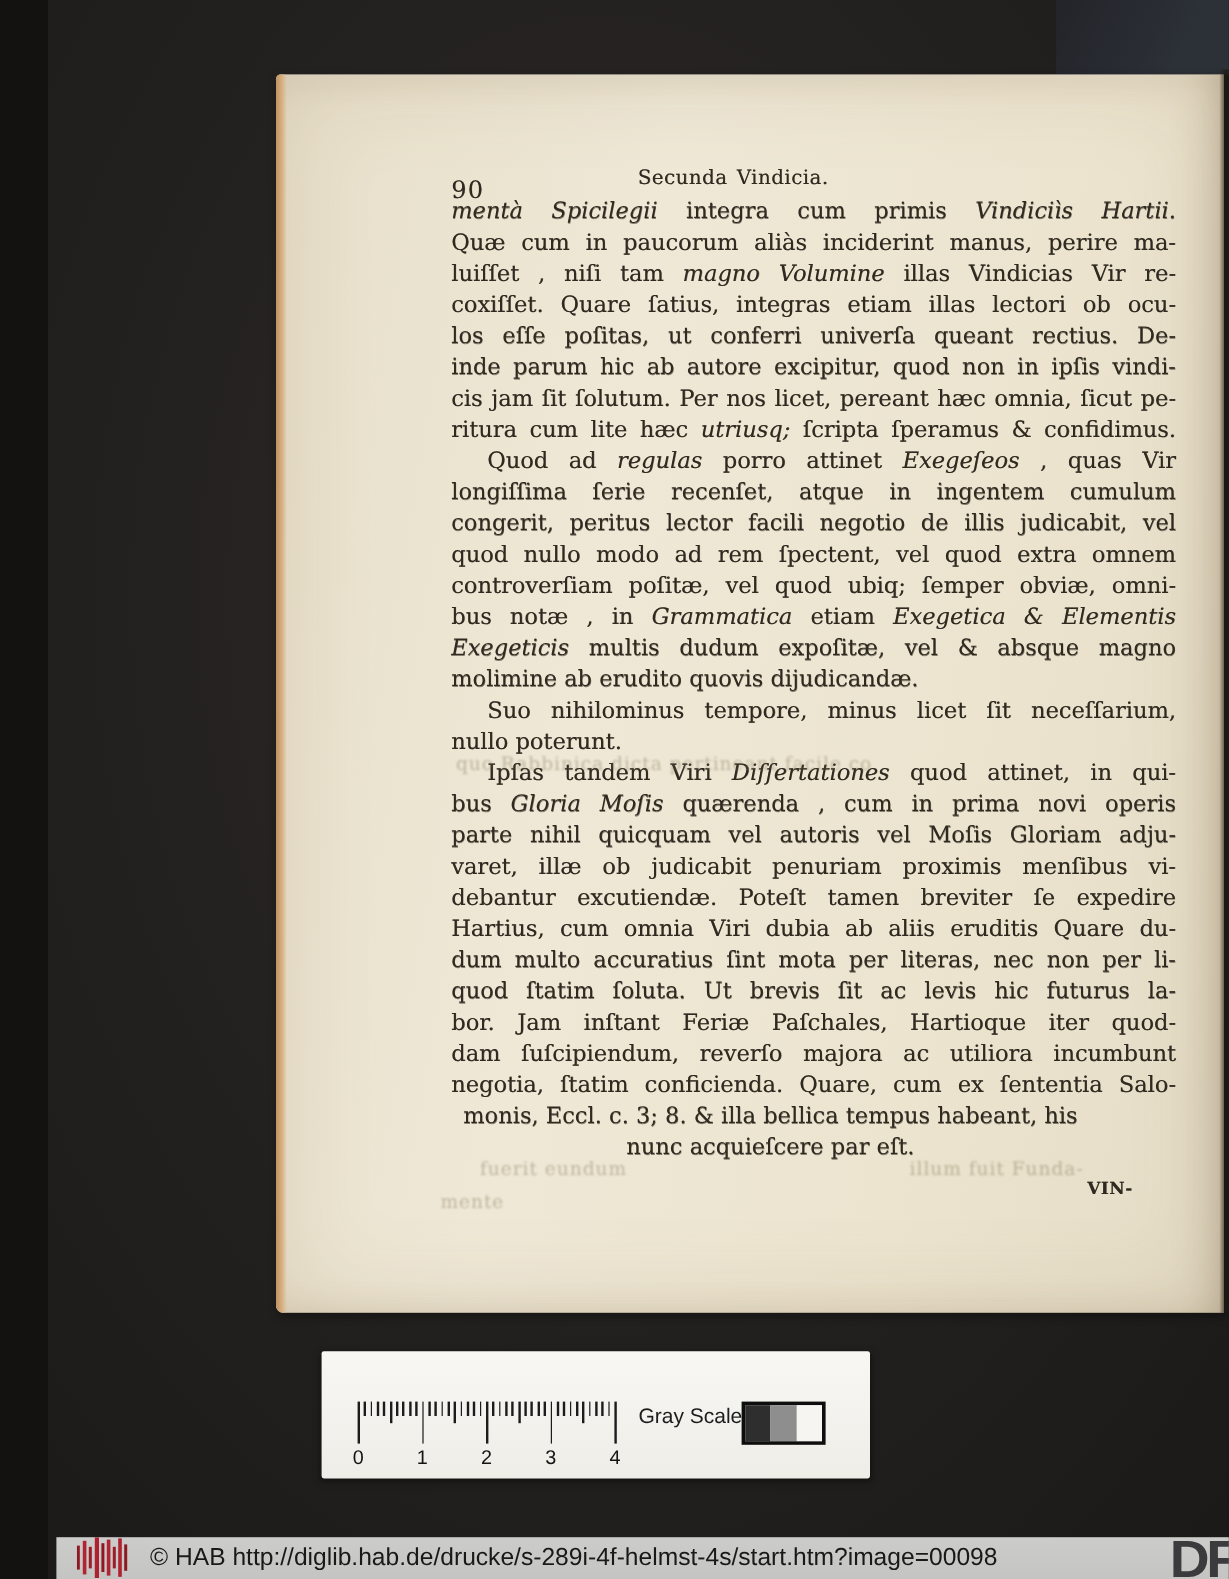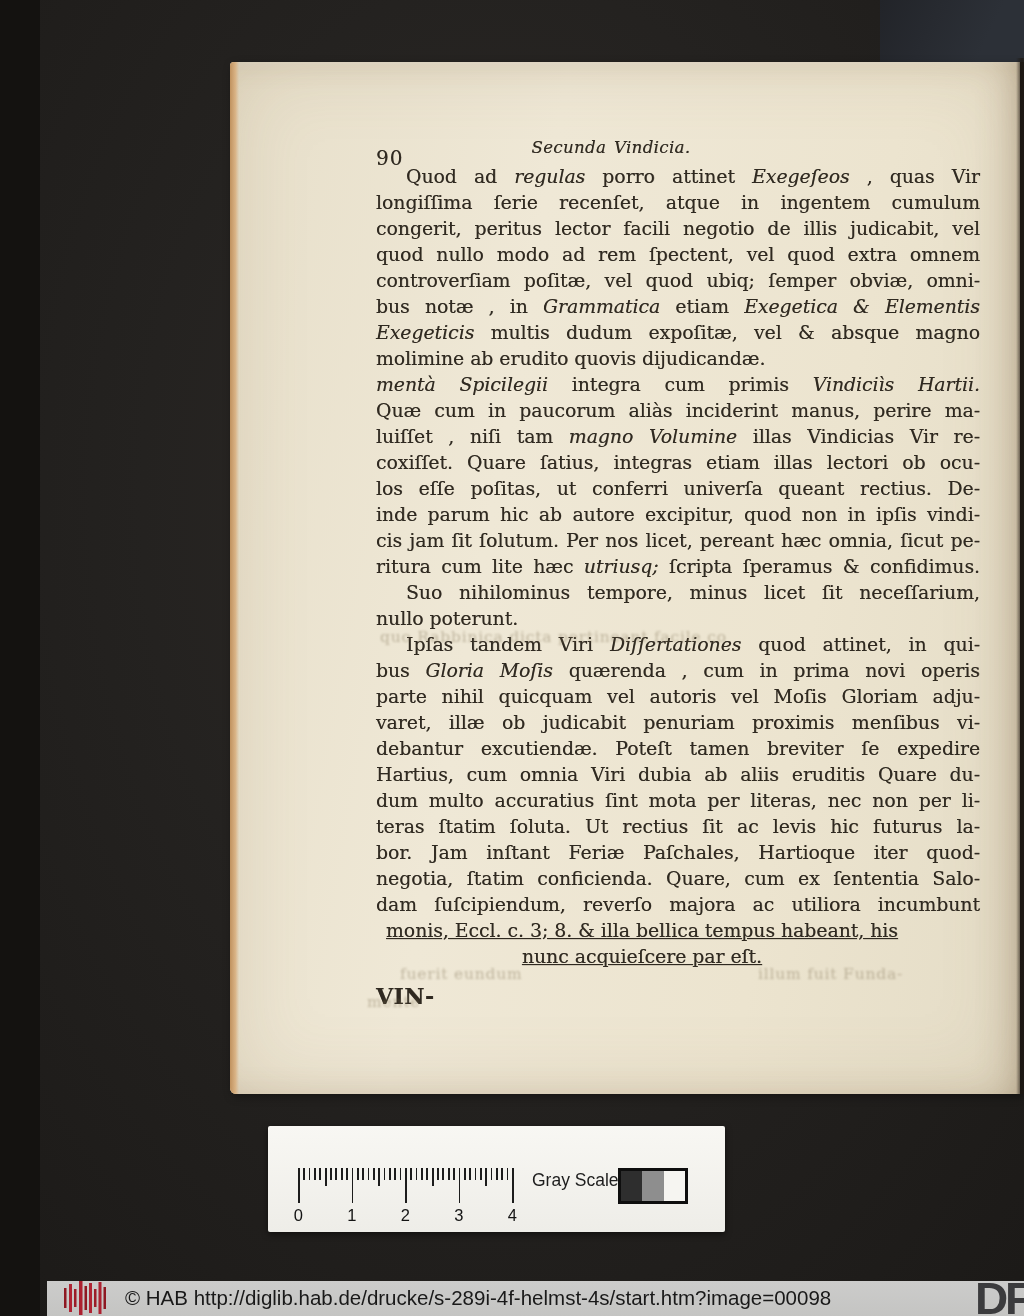--- a/index.html
+++ b/index.html
@@ -27,32 +27,32 @@
                inset -18px 0 40px -18px rgba(110,85,55,.45),
                inset 4px 4px 10px -4px rgba(255,255,250,.5),
                2px 3px 8px rgba(0,0,0,.35);
     font-family:"DejaVu Serif", serif;color:#2f2920;}
   .page-edge{position:absolute;left:0;top:0;bottom:0;width:9px;border-radius:4px 0 0 6px;
     background:linear-gradient(90deg,#c0925f,#d9b385 60%,rgba(217,179,133,0));}
 
   .page-header{position:absolute;left:146px;top:76px;width:604px;height:26px;
     text-shadow:0.3px 0.3px 0.4px rgba(47,41,32,.55);}
   .pagenum{position:absolute;left:0;top:8px;font-size:20px;letter-spacing:1px;}
-  .running-title{width:470px;text-align:center;font-style:italic;font-size:16.5px;
+  .running-title{width:470px;text-align:center;font-size:16.5px;
     letter-spacing:.4px;word-spacing:2px;}
 
   .text-block{position:absolute;left:146px;top:102px;width:604px;
     font-size:18.8px;line-height:26px;text-shadow:0.3px 0.3px 0.4px rgba(47,41,32,.55);}
   .line{text-align:justify;text-align-last:justify;height:26px;}
   .line.l{text-align:left;text-align-last:left;}
-  .line.c{text-align:left;text-align-last:center;padding-right:72px;text-decoration:underline;}
+  .line.c{text-align:left;text-align-last:center;padding-right:72px;}
   .para.ind .line:first-child{text-indent:30px;}
 
   .catchword-row{position:absolute;left:146px;top:921px;width:604px;box-sizing:border-box;
-    text-align:left;padding-right:36px;font-size:22px;letter-spacing:.5px;font-weight:600;
+    text-align:right;padding-right:36px;font-size:14px;letter-spacing:.5px;font-weight:600;
     text-shadow:0.3px 0.3px 0.4px rgba(47,41,32,.55);}
 
   .bleed{position:absolute;font-size:15.5px;color:#7d6f52;opacity:.42;filter:blur(1px);
     letter-spacing:.8px;white-space:nowrap;}
 
   
   .scale-card{position:absolute;left:228px;top:1126px;width:457px;height:106px;
     background:linear-gradient(180deg,#f8f7f3,#eeede8);
     box-shadow:0 2px 6px rgba(0,0,0,.5);border-radius:2px;}
   .card-title{margin-top:9px;text-align:center;font-family:"Liberation Serif", serif;
@@ -91,56 +91,56 @@
 
   <div class="page">
     <div class="page-edge"></div>
 
     <div class="page-header">
       <span class="pagenum">90</span>
       <div class="running-title">Secunda Vindicia.</div>
     </div>
 
     <div class="text-block">
+        <div class="para">
+          <div class="line j"><i>mentà Spicilegii</i><span> integra cum primis </span><i>Vindiciìs Hartii.</i></div>
+          <div class="line j"><span>Quæ cum in paucorum aliàs inciderint manus, perire ma-</span></div>
+          <div class="line j"><span>luiſſet , niſi tam </span><i>magno Volumine</i><span> illas Vindicias Vir re-</span></div>
+          <div class="line j"><span>coxiſſet.  Quare ſatius, integras etiam illas lectori ob ocu-</span></div>
+          <div class="line j"><span>los eſſe poſitas, ut conferri univerſa queant rectius.  De-</span></div>
+          <div class="line j"><span>inde parum hic ab autore excipitur, quod non in ipſis vindi-</span></div>
+          <div class="line j"><span>cis jam ſit ſolutum. Per nos licet, pereant hæc omnia, ſicut pe-</span></div>
+          <div class="line j"><span>ritura cum lite hæc </span><i>utriusq;</i><span> ſcripta ſperamus &amp; confidimus.</span></div>
+        </div>
         <div class="para ind">
           <div class="line j"><span>Quod ad </span><i>regulas</i><span> porro attinet </span><i>Exegeſeos</i><span> , quas Vir</span></div>
           <div class="line j"><span>longiſſima ſerie recenſet, atque in ingentem cumulum</span></div>
           <div class="line j"><span>congerit, peritus lector facili negotio de illis judicabit, vel</span></div>
           <div class="line j"><span>quod nullo modo ad rem ſpectent, vel quod extra omnem</span></div>
           <div class="line j"><span>controverſiam poſitæ, vel quod ubiq; ſemper obviæ, omni-</span></div>
           <div class="line j"><span>bus notæ , in </span><i>Grammatica</i><span> etiam </span><i>Exegetica &amp; Elementis</i></div>
           <div class="line j"><i>Exegeticis</i><span> multis dudum expoſitæ, vel &amp; absque magno</span></div>
           <div class="line l"><span>molimine ab erudito quovis dijudicandæ.</span></div>
         </div>
-        <div class="para">
-          <div class="line j"><i>mentà Spicilegii</i><span> integra cum primis </span><i>Vindiciìs Hartii.</i></div>
-          <div class="line j"><span>Quæ cum in paucorum aliàs inciderint manus, perire ma-</span></div>
-          <div class="line j"><span>luiſſet , niſi tam </span><i>magno Volumine</i><span> illas Vindicias Vir re-</span></div>
-          <div class="line j"><span>coxiſſet.  Quare ſatius, integras etiam illas lectori ob ocu-</span></div>
-          <div class="line j"><span>los eſſe poſitas, ut conferri univerſa queant rectius.  De-</span></div>
-          <div class="line j"><span>inde parum hic ab autore excipitur, quod non in ipſis vindi-</span></div>
-          <div class="line j"><span>cis jam ſit ſolutum. Per nos licet, pereant hæc omnia, ſicut pe-</span></div>
-          <div class="line j"><span>ritura cum lite hæc </span><i>utriusq;</i><span> ſcripta ſperamus &amp; confidimus.</span></div>
-        </div>
         <div class="para ind">
           <div class="line j"><span>Suo nihilominus tempore, minus licet ſit neceſſarium,</span></div>
           <div class="line l"><span>nullo poterunt.</span></div>
         </div>
         <div class="para ind">
           <div class="line j"><span>Ipſas tandem Viri </span><i>Diſſertationes</i><span> quod attinet, in qui-</span></div>
           <div class="line j"><span>bus </span><i>Gloria Moſis</i><span> quærenda , cum in prima novi operis</span></div>
           <div class="line j"><span>parte nihil quicquam vel autoris vel Moſis Gloriam adju-</span></div>
           <div class="line j"><span>varet, illæ ob judicabit penuriam proximis menſibus vi-</span></div>
           <div class="line j"><span>debantur excutiendæ.  Poteſt tamen breviter ſe expedire</span></div>
           <div class="line j"><span>Hartius, cum omnia Viri dubia ab aliis eruditis Quare du-</span></div>
           <div class="line j"><span>dum multo accuratius ſint mota per literas, nec non per li-</span></div>
-          <div class="line j"><span>teras ſtatim ſoluta.  Ut rectius ſit ac levis hic futurus la-</span></div>
+          <div class="line j"><span>quod ſtatim ſoluta.  Ut brevis ſit ac levis hic futurus la-</span></div>
           <div class="line j"><span>bor.  Jam inſtant Feriæ Paſchales, Hartioque iter quod-</span></div>
+          <div class="line j"><span>dam ſuſcipiendum, reverſo majora ac utiliora incumbunt</span></div>
           <div class="line j"><span>negotia, ſtatim conficienda. Quare, cum ex ſententia Salo-</span></div>
-          <div class="line j"><span>dam ſuſcipiendum, reverſo majora ac utiliora incumbunt</span></div>
           <div class="line c"><span>monis, Eccl. c. 3; 8. &amp; illa bellica tempus habeant, his</span></div>
           <div class="line c"><span>nunc acquieſcere par eſt.</span></div>
         </div>
       </div>
 
     <div class="catchword-row">
       <span>VIN-</span>
     </div>
 
     <span class="bleed" style="left:150px;top:566px;">quo Rabbinica dicta pertineant facile co</span>

